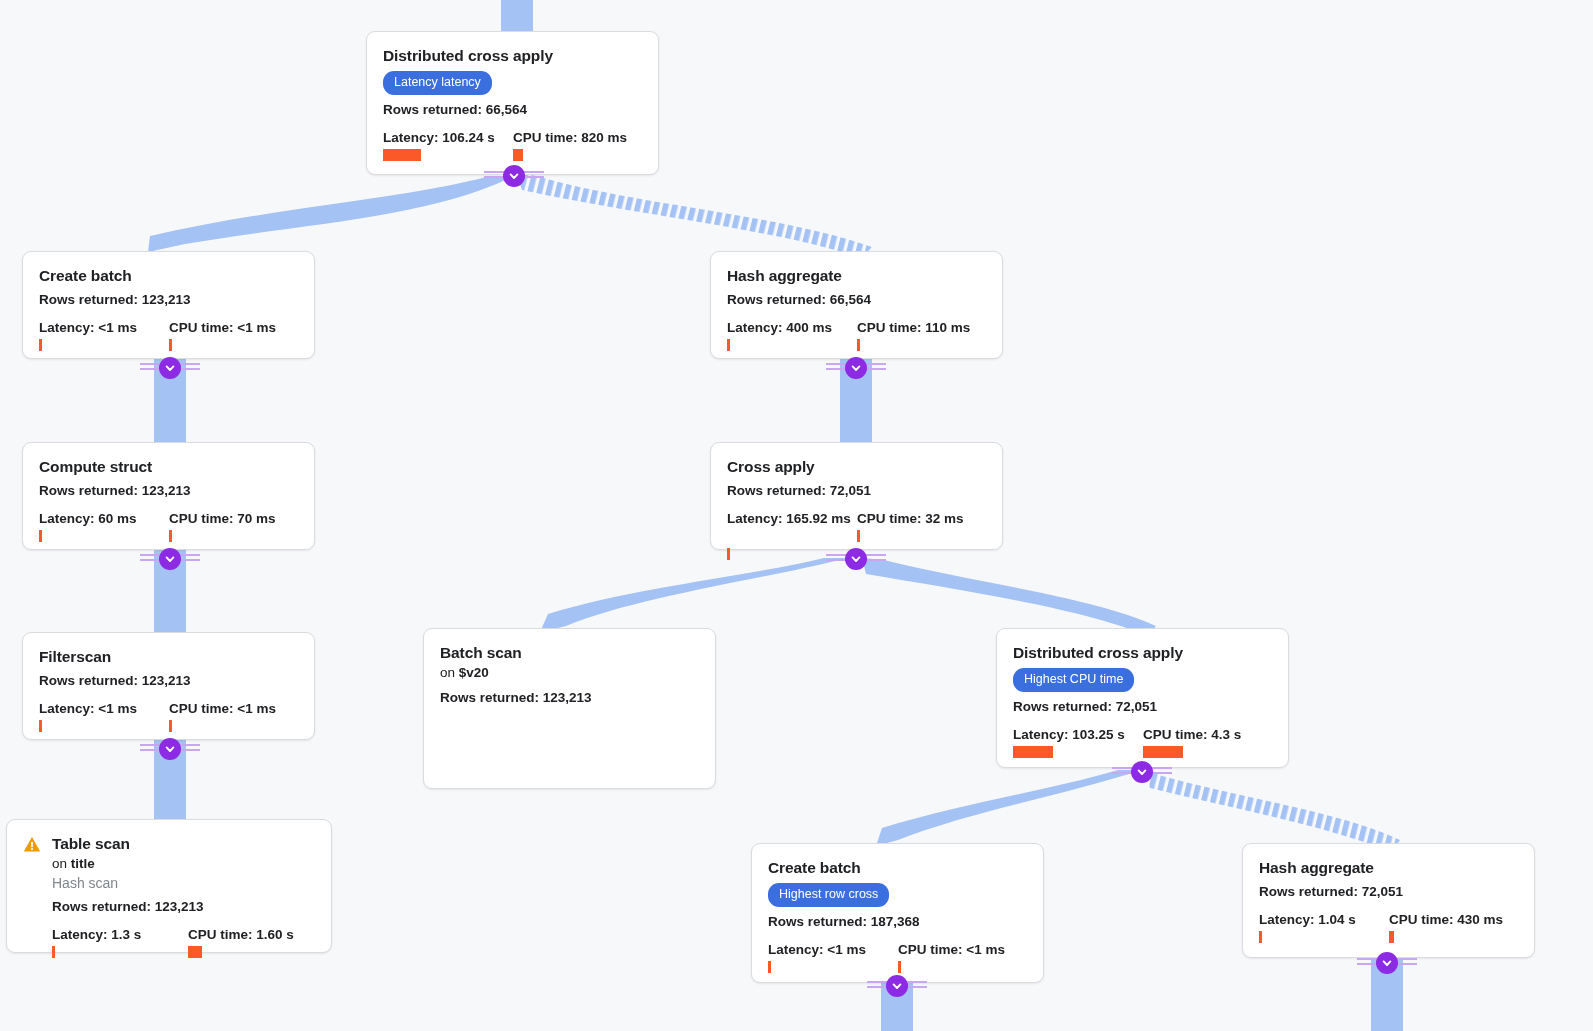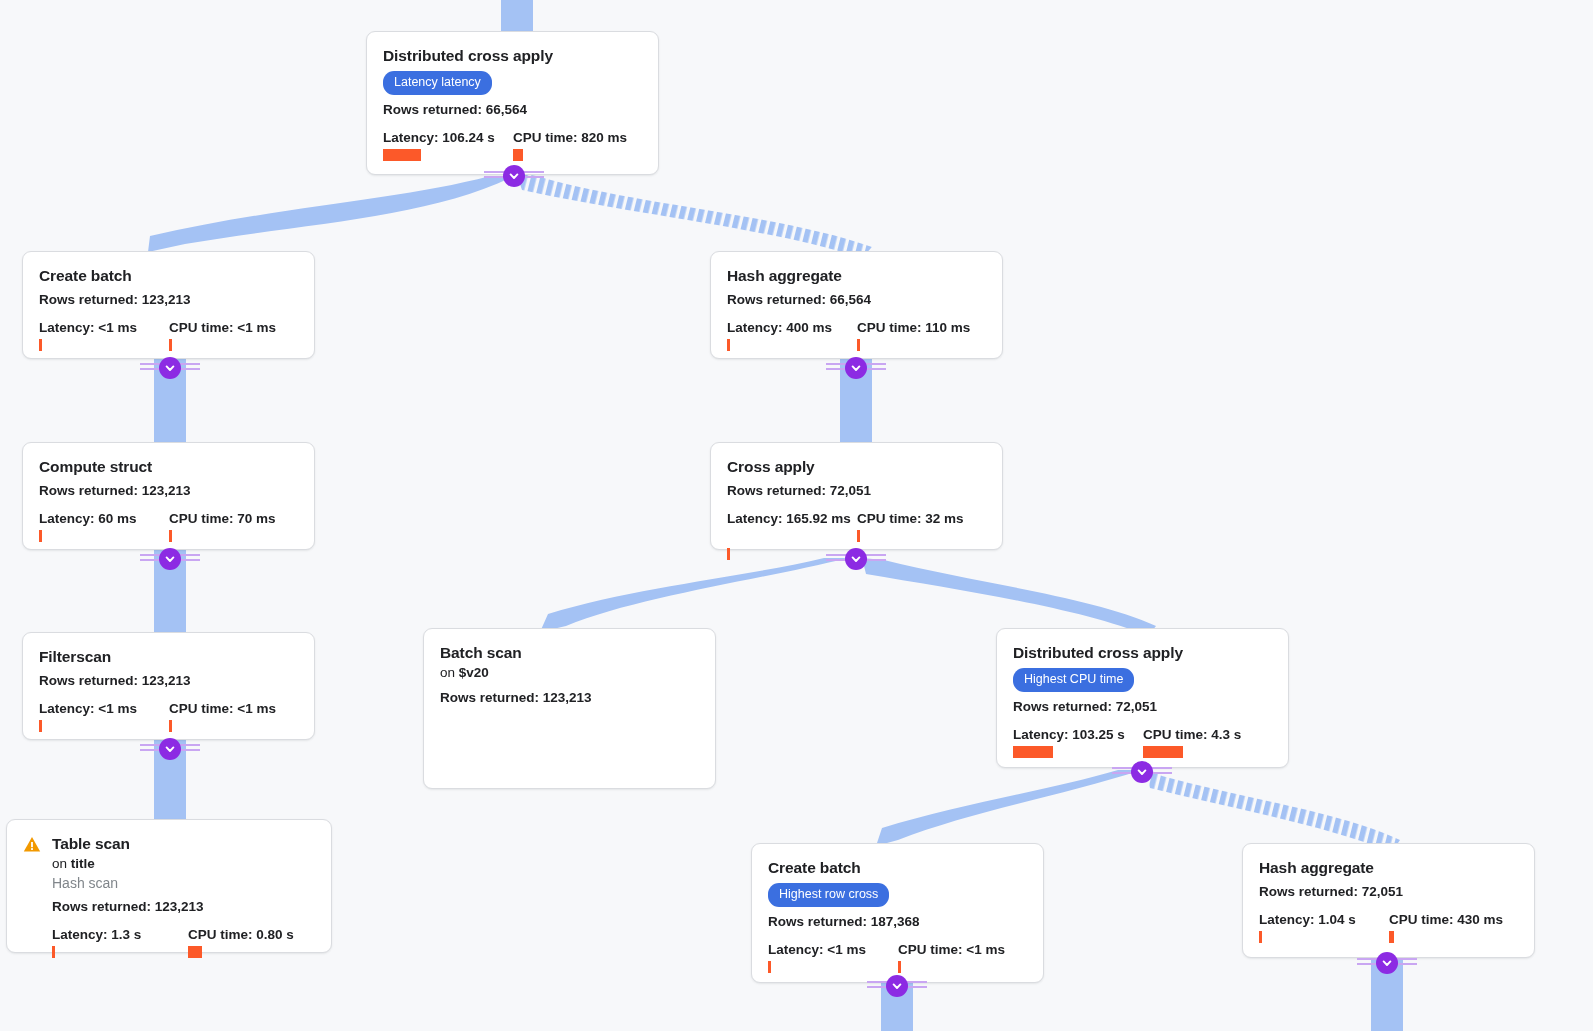--- a/index.html
+++ b/index.html
@@ -232,21 +232,21 @@
             <div class="node-title">Table scan</div>
             <div class="node-sub"><span>on </span><b>title</b></div>
             <div class="node-sub2">Hash scan</div>
             <div class="rows">Rows returned: 123,213</div>
             <div class="metrics">
               <div class="metric" style="width: 136px;">
                 <div class="metric-label">Latency: 1.3 s</div>
                 <div class="metric-bar" style="width: 3px;"></div>
               </div>
               <div class="metric">
-                <div class="metric-label">CPU time: 0.80 s</div>
+                <div class="metric-label">CPU time: 1.60 s</div>
                 <div class="metric-bar" style="width: 14px;"></div>
               </div>
             </div>
           </div>
         </div>
       </div>
       <div class="node" style="left: 751px; top: 843px; width: 293px; height: 140px;">
         <div class="node-head">
           <div class="node-body"><div class="node-title">Create batch</div><div class="badge">Highest row cross</div><div class="rows">Rows returned: 187,368</div><div class="metrics">
               <div class="metric" style="width: 130px;">

